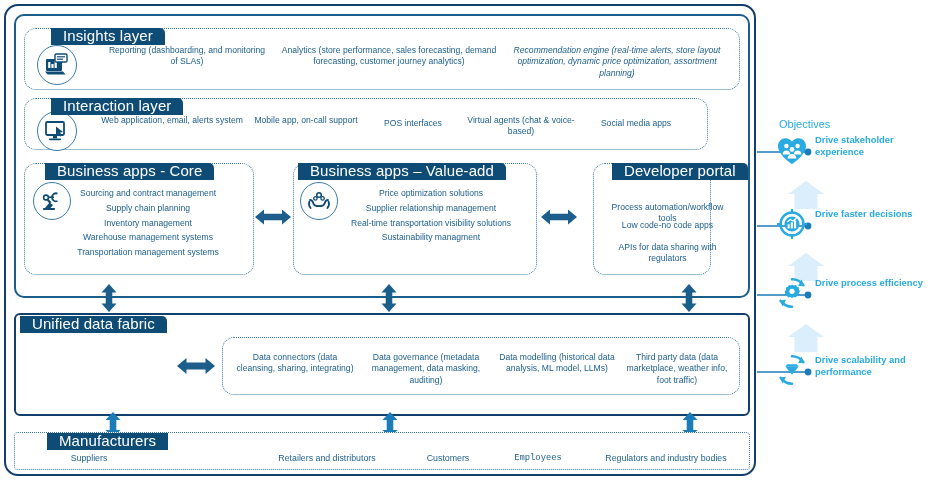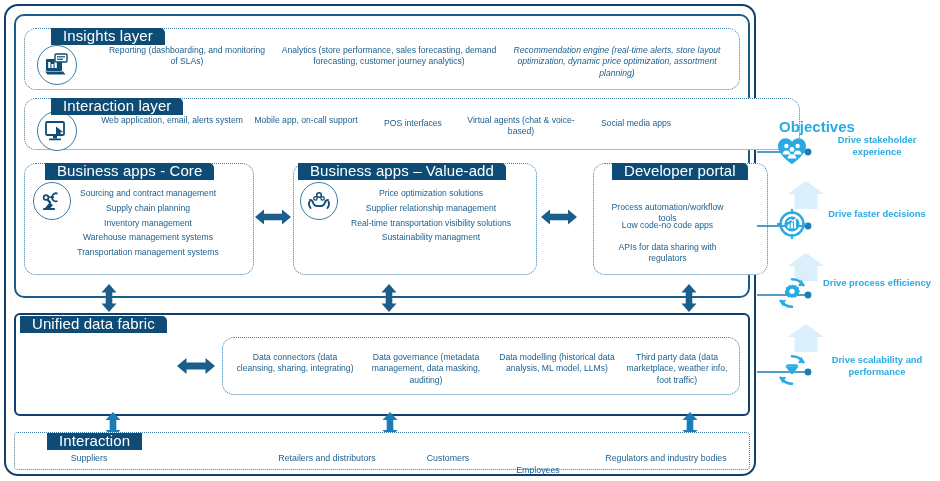--- a/index.html
+++ b/index.html
@@ -62,23 +62,23 @@
     color:#1b5e8c;
   }
 
   
   .h-arrow{ position:absolute; }
   .v-arrow{ position:absolute; }
 
   
   .obj-title{
     position:absolute; left:779px; top:118px;
-    font-size:15px; font-weight:bold; color:#29abe2;
-  }
-  .obj-row{ position:absolute; left:757px; width:178px; height:46px;text-align:center; }
+    font-size:11px; font-weight:normal; color:#29abe2;
+  }
+  .obj-row{ position:absolute; left:757px; width:178px; height:46px; }
   .obj-icon{ position:absolute; left:18px; top:0; width:34px; height:34px; }
   .obj-label{
     position:absolute; left:58px; top:1px; width:124px;
     font-size:9.4px; font-weight:bold; line-height:11.6px; color:#29abe2;
   }
   .obj-conn{ position:absolute; left:0px; top:14px; }
   .obj-up-arrow{ position:absolute; left:787px; width:38px; height:30px; }
 
   
   .stk-item{ position:absolute; font-size:8.8px; color:#1b5e8c; text-align:center; }
@@ -104,21 +104,21 @@
         <rect x="11" y="2" width="12" height="8" rx="1.2" fill="#ffffff" stroke="#0f4c75" stroke-width="1.4"></rect>
         <rect x="13" y="4.2" width="8" height="1.2" fill="#0f4c75"></rect>
         <rect x="13" y="6.6" width="6" height="1.2" fill="#0f4c75"></rect>
       </svg>
     </div>
     <div class="txt" style="left:82px; top:16px; width:160px;">Reporting (dashboarding, and monitoring of SLAs)</div>
     <div class="txt" style="left:254px; top:16px; width:220px;">Analytics (store performance, sales forecasting, demand forecasting, customer journey analytics)</div>
     <div class="txt" style="left:484px; top:16px; width:216px;font-style:italic;">Recommendation engine (real-time alerts, store layout optimization, dynamic price optimization, assortment planning)</div>
   </div>
 
-  <div class="panel" style="left:24px; top:98px; width:776px; height:52px;text-decoration:underline;">
+  <div class="panel" style="left:24px; top:98px; width:684px; height:52px;text-decoration:underline;">
     <div class="panel-tab">Interaction layer</div>
     <div class="icon-circle" style="left:12px; top:12px; width:38px; height:38px;">
       <svg width="26" height="26" viewBox="0 0 26 26">
         <rect x="2" y="4" width="18" height="13" rx="1.2" fill="#ffffff" stroke="#0f4c75" stroke-width="1.8"></rect>
         <rect x="9" y="17.4" width="4" height="3" fill="#0f4c75"></rect>
         <rect x="5" y="20.4" width="12" height="1.8" rx=".8" fill="#0f4c75"></rect>
         <path d="M12 8.5l7 5.5-3 .4 2 3-2 1.2-2-3.2-2 2z" fill="#0f4c75"></path>
       </svg>
     </div>
     <div class="txt" style="left:72px; top:16px; width:150px;">Web application, email, alerts system</div>
@@ -175,21 +175,21 @@
       <div>Sustainability managment</div>
     </div>
   </div>
 
   <div class="h-arrow" style="left:540px; top:205px; width:38px; height:24px;">
     <svg width="38" height="24" viewBox="0 0 38 24">
       <path d="M1 12l9-7.5v4.2h18V4.5L37 12l-9 7.5v-4.2H10v4.2z" fill="#1b5e8c"></path>
     </svg>
   </div>
 
-  <div class="panel" style="left:593px; top:163px; width:175px; height:112px;">
+  <div class="panel" style="left:593px; top:163px; width:118px; height:112px;">
     <div class="panel-tab" style="left:18px;">Developer portal</div>
     <div class="txt" style="left:10px; top:22px; width:127px;margin-top:16px;">Process automation/workflow tools</div>
     <div class="txt" style="left:10px; top:56px; width:127px;">Low code-no code apps</div>
     <div class="txt" style="left:10px; top:78px; width:127px;">APIs for data sharing with regulators</div>
   </div>
 
   <div class="v-arrow" style="left:98px; top:283px; width:22px; height:30px;">
     <svg width="22" height="30" viewBox="0 0 22 30">
       <path d="M11 1l7.5 8.5h-4.2v11h4.2L11 29l-7.5-8.5h4.2v-11H3.5z" fill="#1b5e8c"></path>
     </svg>
@@ -231,26 +231,26 @@
       <path d="M11 1l7.5 8h-4.2v10h4.2L11 27l-7.5-8h4.2V9H3.5z" fill="#1b7cb8"></path>
     </svg>
   </div>
   <div class="v-arrow" style="left:679px; top:411px; width:22px; height:28px;">
     <svg width="22" height="28" viewBox="0 0 22 28">
       <path d="M11 1l7.5 8h-4.2v10h4.2L11 27l-7.5-8h4.2V9H3.5z" fill="#1b7cb8"></path>
     </svg>
   </div>
 
   <div class="panel" style="left:14px; top:432px; width:736px; height:38px; border-radius:4px;">
-    <div class="panel-tab" style="left:32px; top:0px; border-radius:0;">Interaction</div>
+    <div class="panel-tab" style="left:32px; top:0px; border-radius:0;">Manufacturers</div>
     <div class="stk-item" style="left:26px; top:20px; width:96px;">Suppliers</div>
     <div class="stk-item" style="left:134px; top:20px; width:100px;margin-top:32px;">Manufacturers</div>
     <div class="stk-item" style="left:238px; top:20px; width:148px;">Retailers and distributors</div>
     <div class="stk-item" style="left:390px; top:20px; width:86px;">Customers</div>
-    <div class="stk-item" style="left:480px; top:32px; width:86px;">Employees</div>
+    <div class="stk-item" style="left:480px; top:20px; width:86px;font-family:Liberation Mono, monospace;">Employees</div>
     <div class="stk-item" style="left:570px; top:20px; width:162px;">Regulators and industry bodies</div>
   </div>
 
   <div class="obj-title">Objectives</div>
 
   <div class="obj-row" style="top:133px;">
     <svg class="obj-conn" width="58" height="10" viewBox="0 0 58 10">
       <path d="M0 5h48" stroke="#1b7cb8" stroke-width="1.6"></path>
       <circle cx="51" cy="5" r="3.4" fill="#1b7cb8"></circle>
     </svg>

